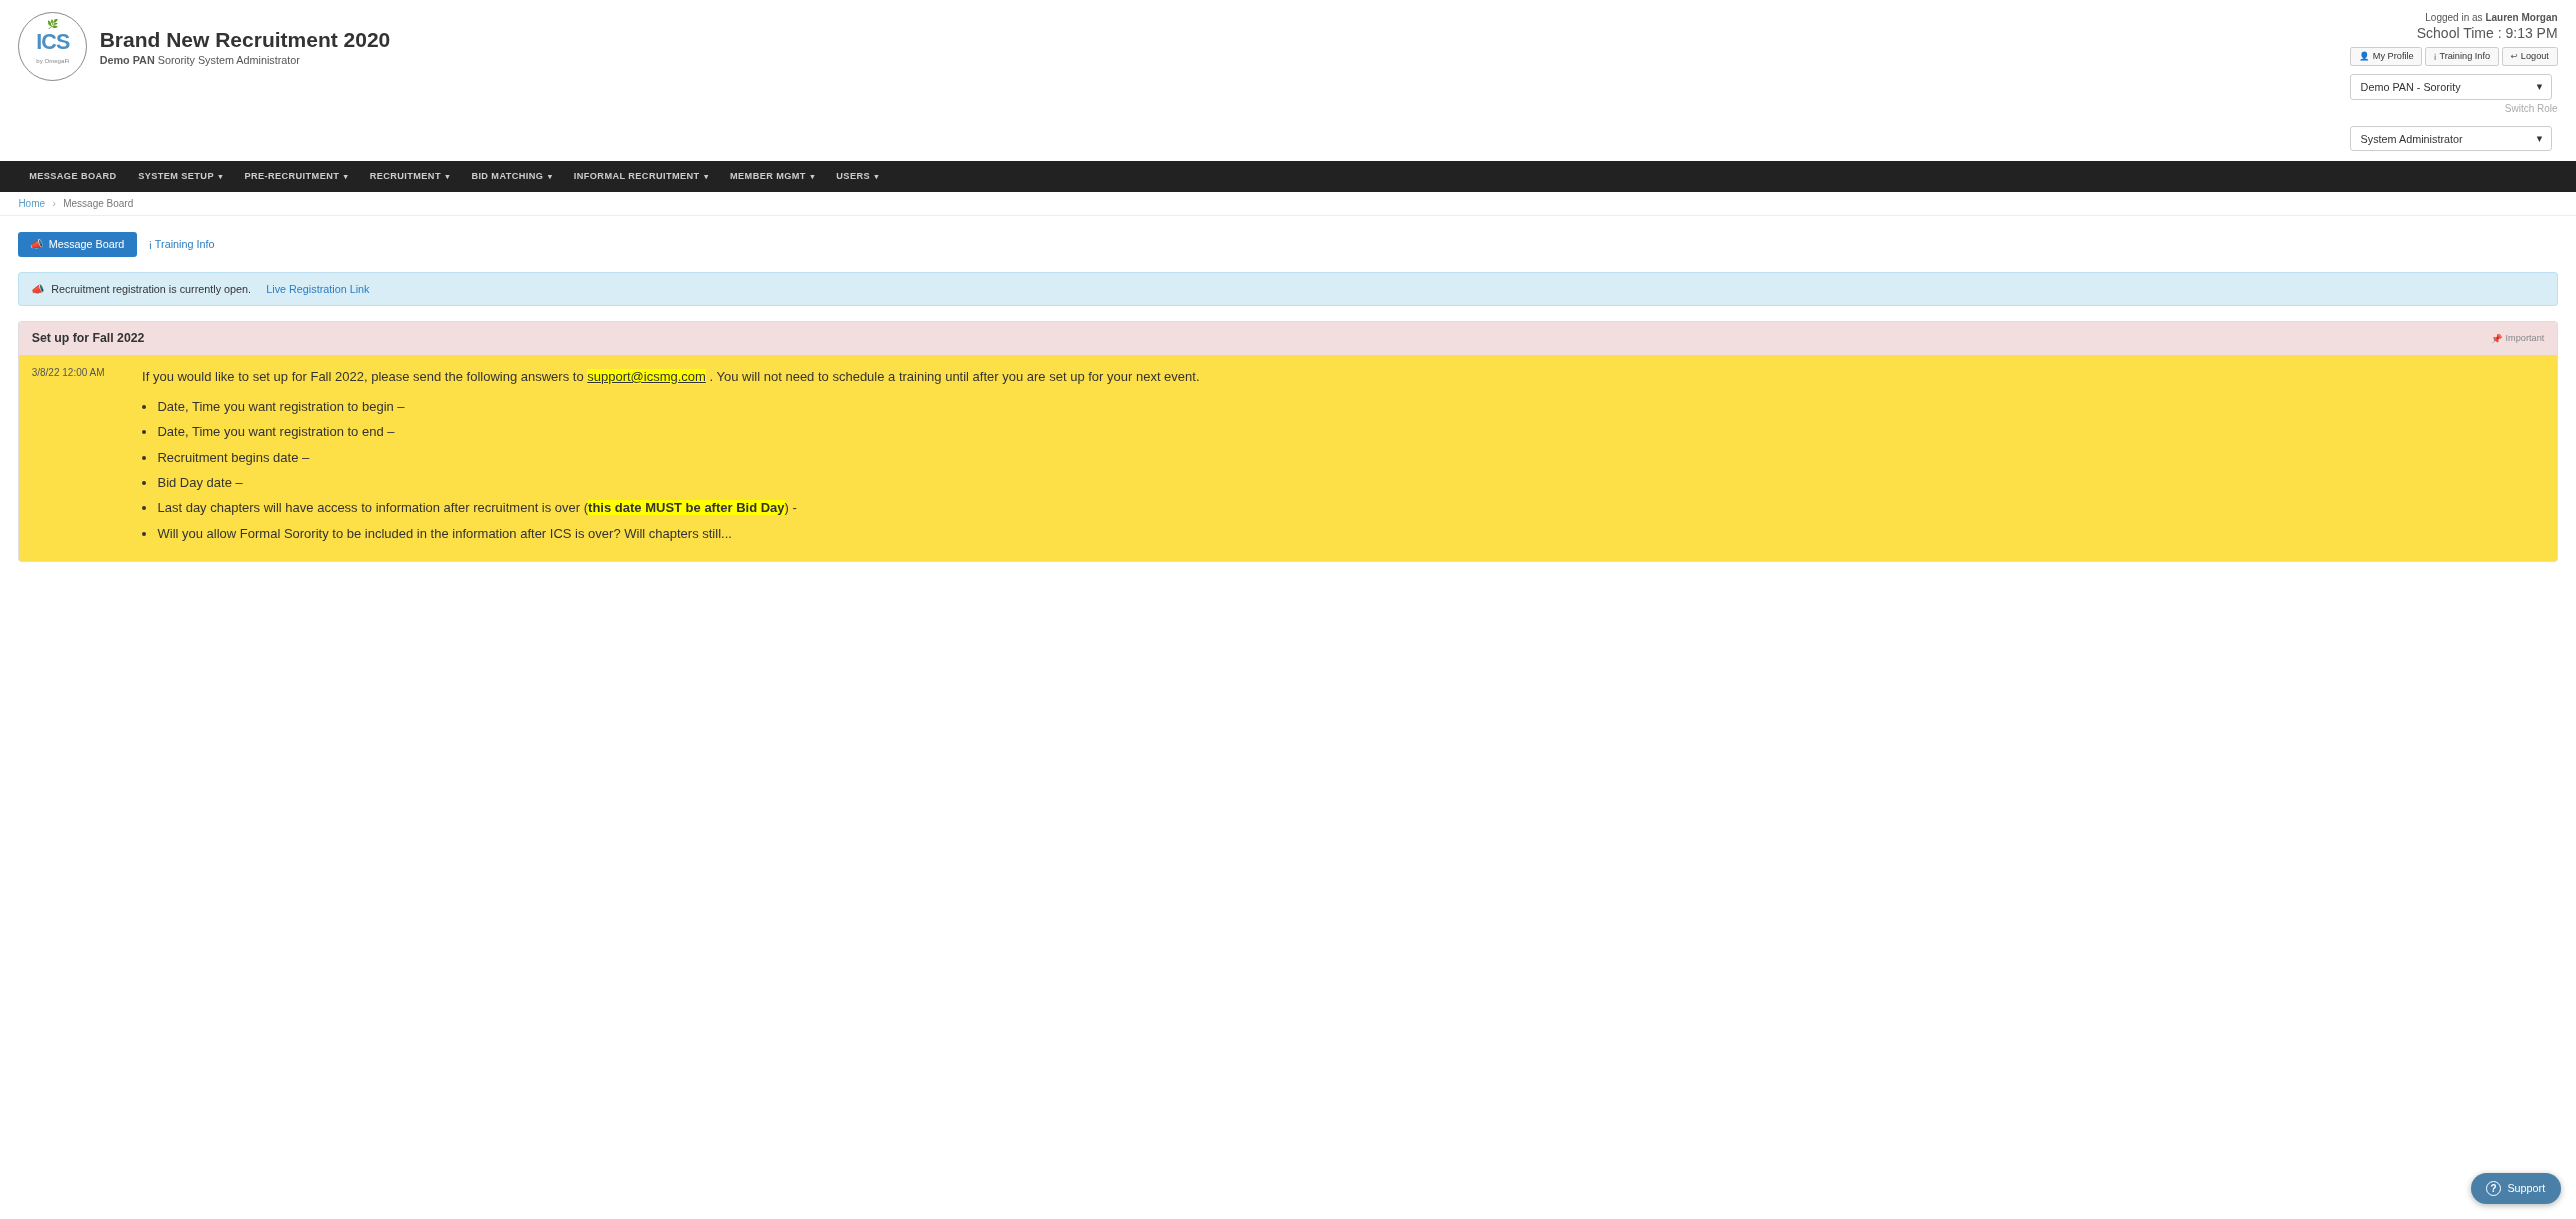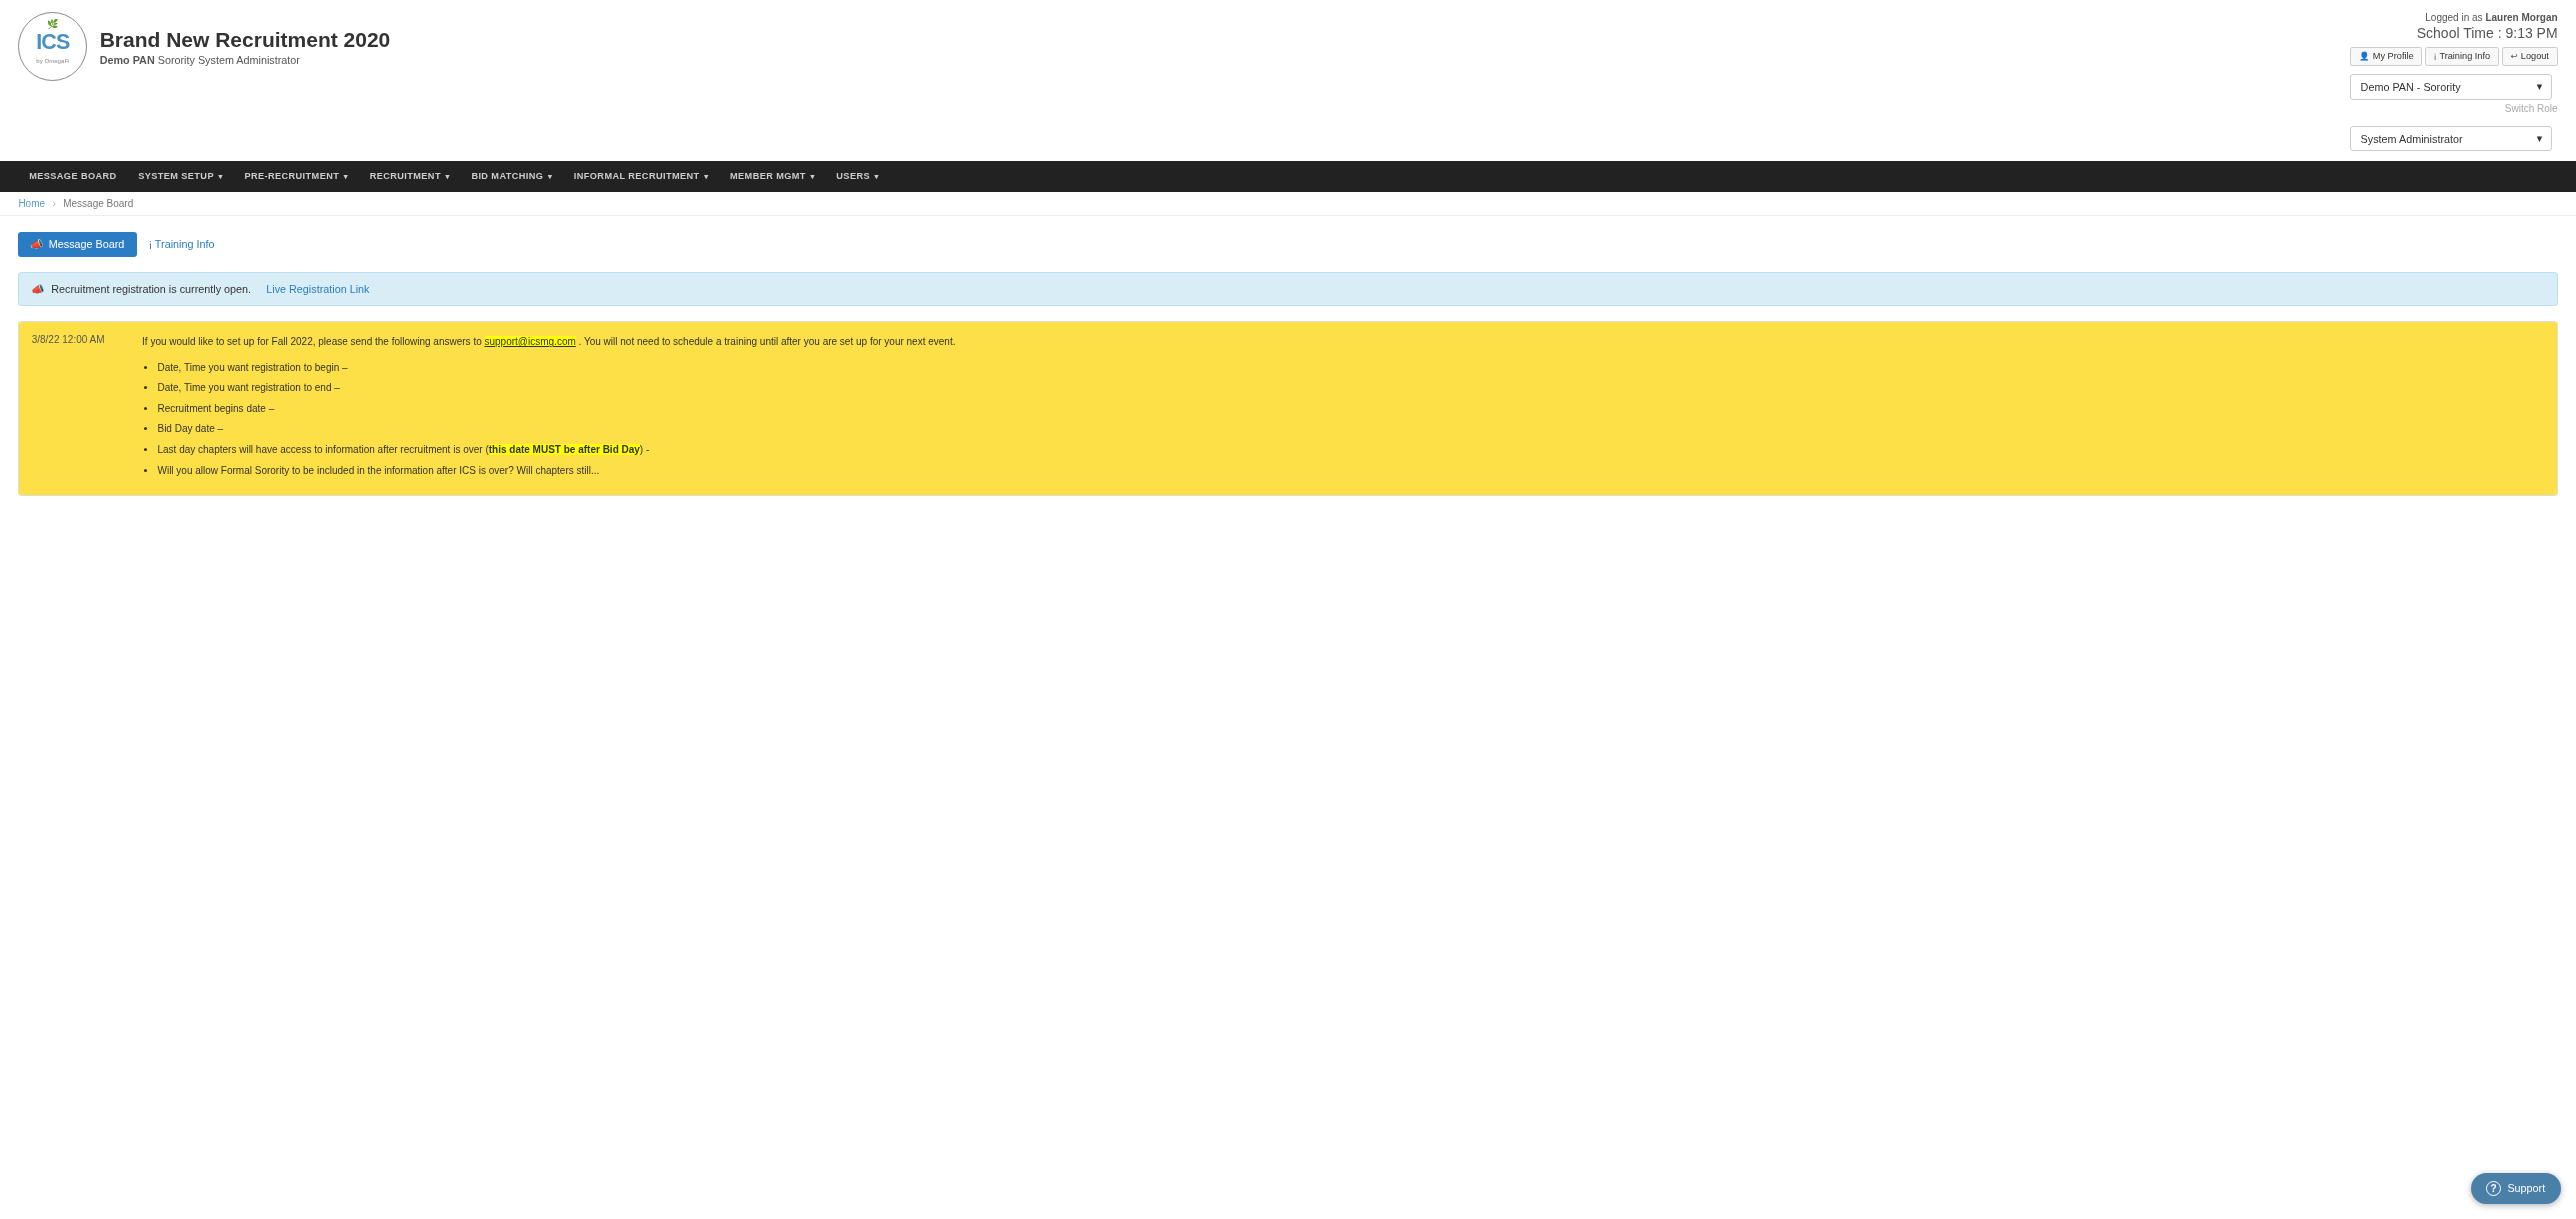--- a/index.html
+++ b/index.html
@@ -240,21 +240,21 @@
       background: #fde047;
     }
     .message-date {
       font-size: 10px;
       color: #555;
       white-space: nowrap;
       min-width: 92px;
       flex-shrink: 0;
     }
     .message-content {
-      font-size: 10px;
+      font-size: 13px;
       color: #333;
       line-height: 1.6;
     }
     .message-content p { margin-bottom: 9.2px; }
     .message-content ul {
       margin-left: 15.4px;
       margin-top: 6.1px;
     }
     .message-content ul li {
       margin-bottom: 4.6px;
@@ -402,20 +402,27 @@
   </div>
 
   <div class="registration-banner">
     <span class="banner-icon">📣</span>
     <span>Recruitment registration is currently open.</span>
     <span>&nbsp;</span>
     <a href="#">Live Registration Link</a>
   </div>
 
   <div class="message-section">
+    <div class="message-header">
+      <h3>Set up for Fall 2022</h3>
+      <div class="important-label">
+        <span>📌</span>
+        <span>Important</span>
+      </div>
+    </div>
     <div class="message-body">
       <div class="message-date">3/8/22 12:00 AM</div>
       <div class="message-content">
         <p>
           <span>If you would like to set up for Fall 2022, please send the following answers to</span>
           <span> </span>
           <a href="mailto:support@icsmg.com" class="highlight-email">support@icsmg.com</a>
           <span>. You will not need to schedule a training until after you are set up for your next event.</span>
         </p>
         <ul>

